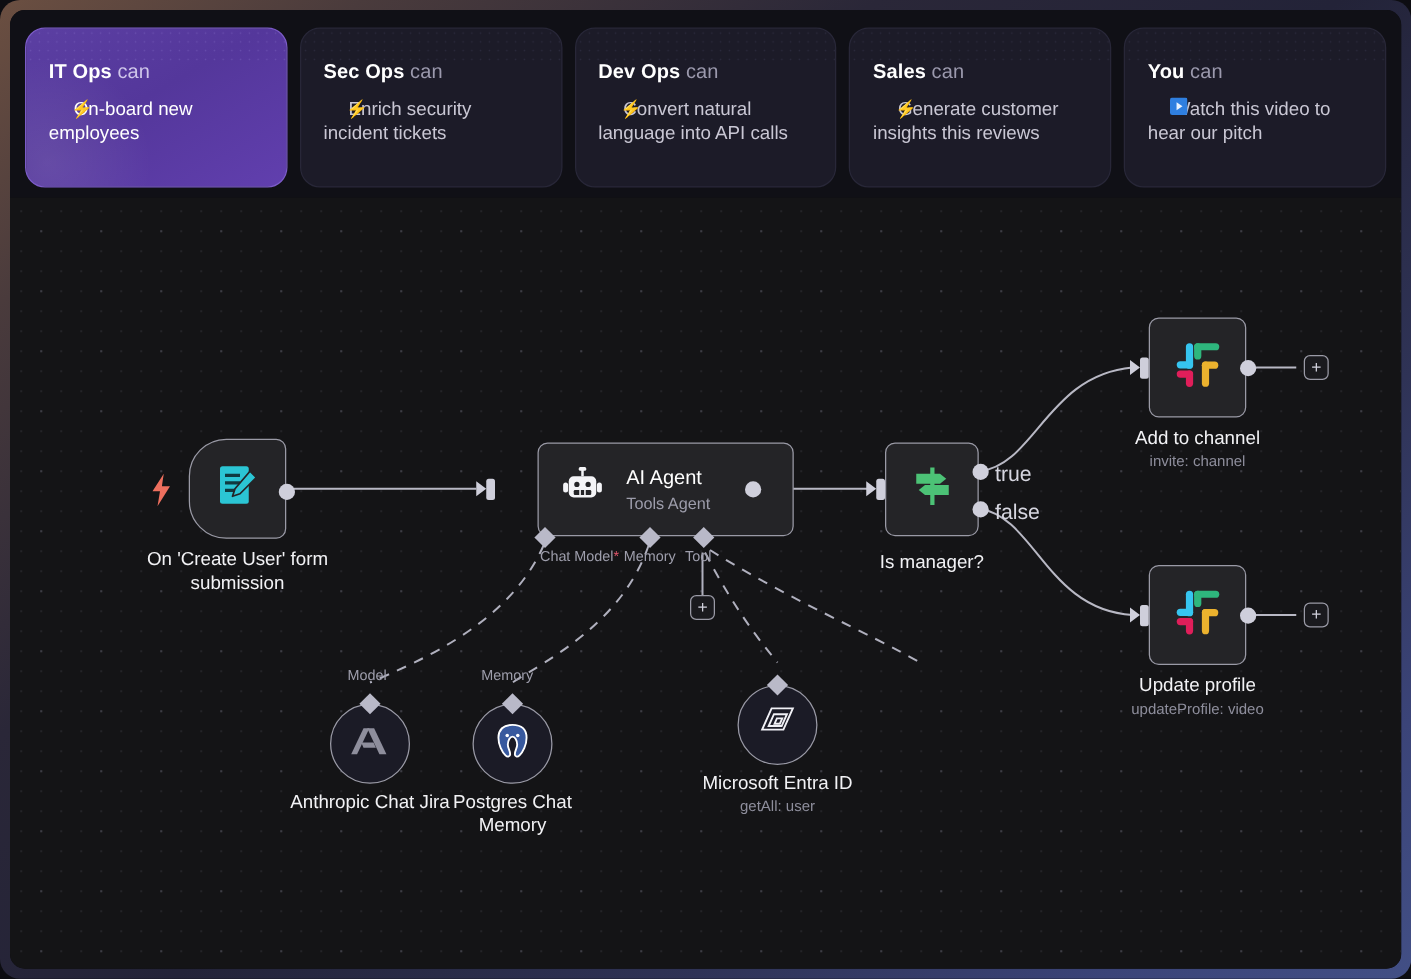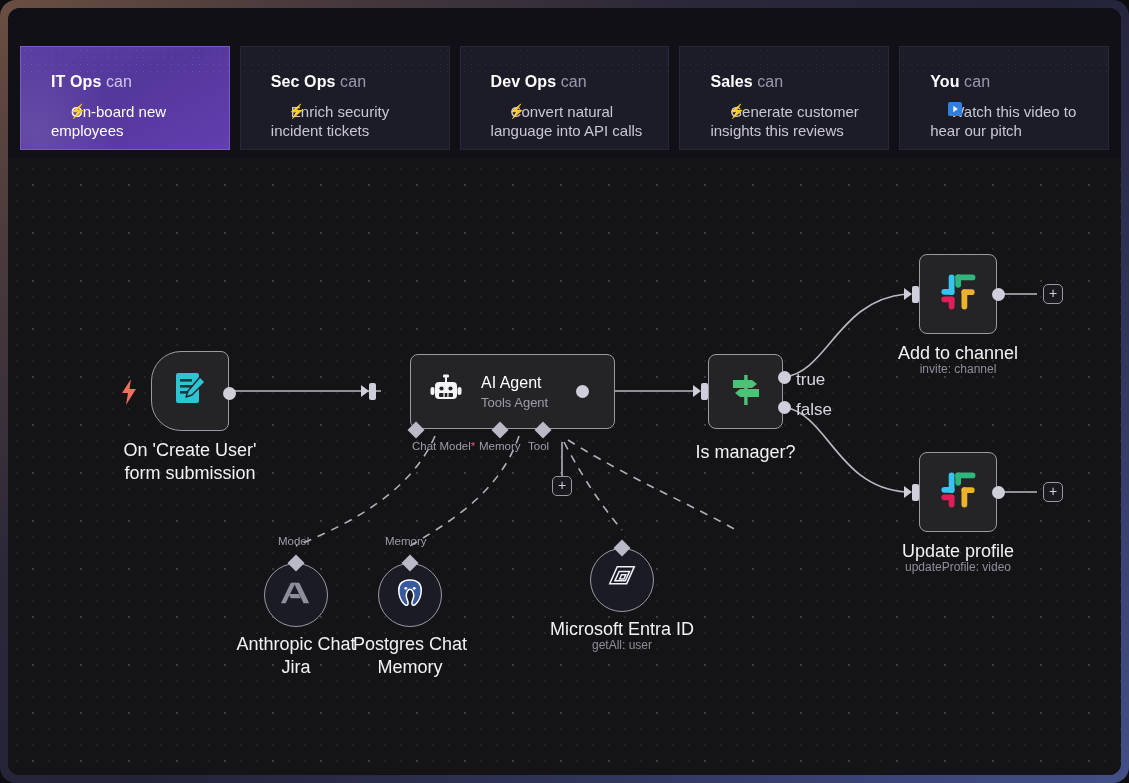--- a/index.html
+++ b/index.html
@@ -26,28 +26,27 @@
 
   
   #cards-strip {
     position: absolute; top: 0; left: 0; right: 0; height: 150px;
     display: flex; gap: 10px; padding: 14px 12px 8px 12px;
     background: #101016;
     z-index: 5;
   }
   .card {
     flex: 1 1 0;
-    border-radius: 0;
+    border-radius: 16px;
     background: #1c1b28;
     border: 1px solid #282738;
-    padding: 26px 18px 10px 30px;
+    padding: 26px 18px 10px 18px;
     position: relative;
     overflow: hidden;
     cursor: pointer;
-    margin-top: 24px;
   }
   .card::before {
     content: "";
     position: absolute; left: 0; right: 0; top: 0; height: 26px;
     background-image: radial-gradient(#3a3850 0.7px, transparent 0.8px);
     background-size: 7px 7px;
     opacity: .55;
   }
   .card.active {
     background:
@@ -96,21 +95,21 @@
   .nbox {
     background: #242427;
     border: 1.4px solid #9a9aa6;
     border-radius: 8px;
     display: flex; align-items: center; justify-content: center;
     cursor: pointer;
   }
   .nbox.trigger { border-radius: 30px 8px 8px 30px; }
   .nlabel {
     position: absolute; left: 50%; transform: translateX(-50%);
-    text-align: center; color: #f2f2f5; font-size: 18px; line-height: 1.25;
+    text-align: center; color: #f2f2f5; font-size: 15px; line-height: 1.25;
     white-space: nowrap;
   }
   .nsub {
     position: absolute; left: 50%; transform: translateX(-50%);
     text-align: center; color: #8e8e9c; font-size: 12px; white-space: nowrap;
   }
   .circ-node {
     width: 64px; height: 64px; border-radius: 50%;
     background: #1b1b26; border: 1.4px solid #9a9aa6;
     display: flex; align-items: center; justify-content: center;
@@ -260,21 +259,21 @@
               <rect x="10" y="16" width="12" height="2.6" fill="#0f3a40"></rect>
               <rect x="10" y="22" width="8" height="2.6" fill="#0f3a40"></rect>
               <path d="M30 8 L35 13 L22 26 L16 28 L18 22 Z" fill="#2bc5d4" stroke="#242427" stroke-width="1.4" stroke-linejoin="round"></path>
             </svg>
           </span>
         </div>
         <div class="port-out" style="left:72px; top:36px;"></div>
         <div class="nlabel" style="top:88px; width:170px; white-space:normal;">On 'Create User' form submission</div>
       </div>
 
-      <div class="node" style="left:368px; top:196px;padding-left:34px;">
+      <div class="node" style="left:388px; top:196px;padding-left:34px;">
         <div class="nbox" style="width:205px; height:75px; justify-content:flex-start; padding-left:18px; gap:18px;">
           <span class="ico">
             <svg width="34" height="34" viewBox="0 0 34 34">
               <rect x="16" y="3" width="2" height="6" fill="#f4f4f7"></rect>
               <rect x="14" y="1.5" width="6" height="3" rx="1.2" fill="#f4f4f7"></rect>
               <rect x="6" y="9" width="22" height="17" rx="4" fill="#f4f4f7"></rect>
               <rect x="1.5" y="14" width="4" height="8" rx="2" fill="#f4f4f7"></rect>
               <rect x="28.5" y="14" width="4" height="8" rx="2" fill="#f4f4f7"></rect>
               <circle cx="12.5" cy="15.5" r="2.1" fill="#242427"></circle>
               <circle cx="21.5" cy="15.5" r="2.1" fill="#242427"></circle>

